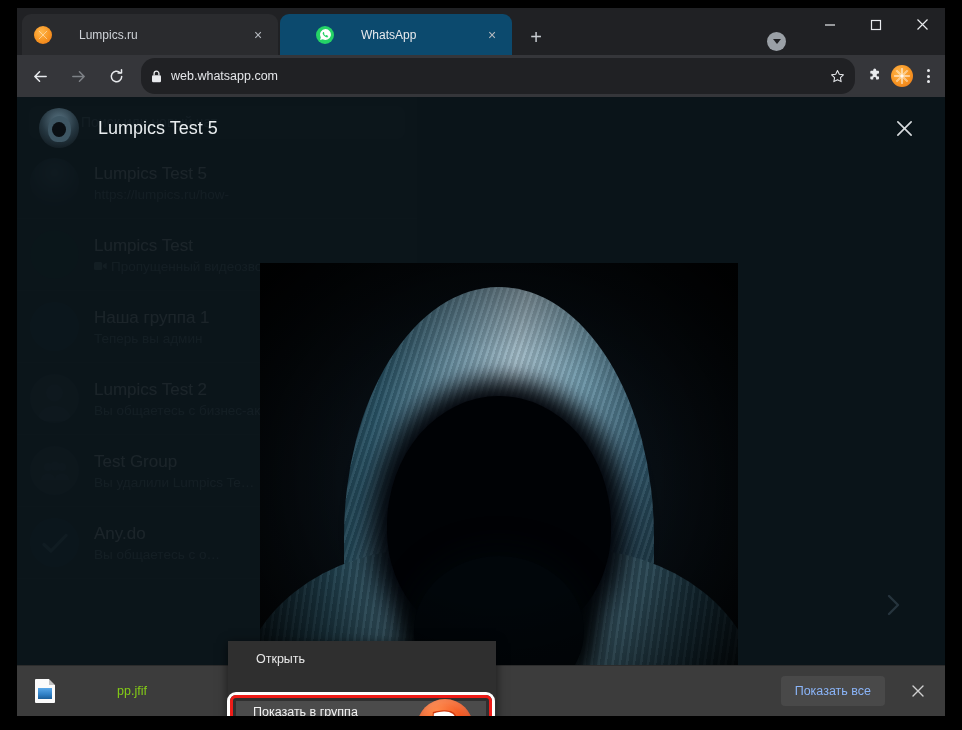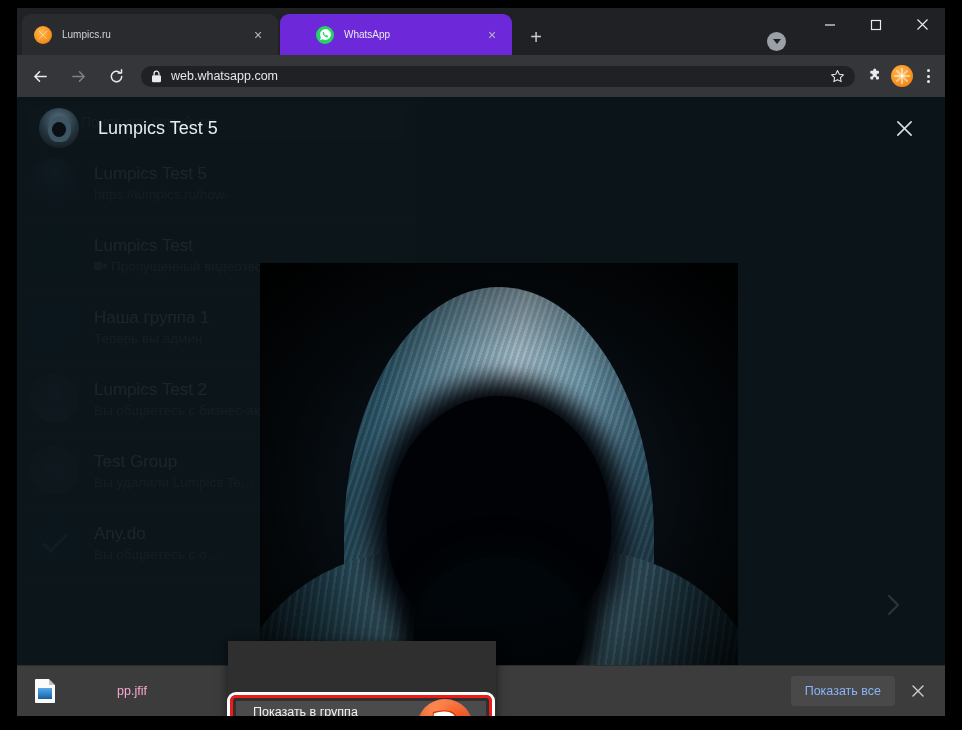--- a/index.html
+++ b/index.html
@@ -26,21 +26,21 @@
     background: #202124;
   }
   .tab {
     position: absolute; top: 6px; height: 41px;
     border-radius: 9px 9px 0 0;
     display: flex; align-items: center;
     padding: 0 8px 0 12px;
     cursor: default;
   }
   #tab-1 { left: 5px; width: 256px; background: #2a2b2e; }
-  #tab-2 { left: 263px; width: 232px; background: #6d28d9; padding-left: 36px; }
+  #tab-2 { left: 263px; width: 232px; background: #0c4a6e; padding-left: 36px; }
   .tab-favicon {
     width: 18px; height: 18px; flex: 0 0 18px;
     border-radius: 50%;
     margin-right: 10px;
     position: relative;
   }
   .fav-orange {
     background: radial-gradient(circle at 40% 35%, #ffb84d 0%, #f79421 55%, #e8751a 100%);
   }
   .fav-orange::after {
@@ -52,23 +52,23 @@
       linear-gradient(90deg, transparent 46%, rgba(255,255,255,.55) 46%, rgba(255,255,255,.55) 54%, transparent 54%),
       linear-gradient(45deg, transparent 46%, rgba(255,255,255,.45) 46%, rgba(255,255,255,.45) 54%, transparent 54%),
       linear-gradient(-45deg, transparent 46%, rgba(255,255,255,.45) 46%, rgba(255,255,255,.45) 54%, transparent 54%);
   }
   .fav-wa {
     background: #25d366;
     display: flex; align-items: center; justify-content: center;
   }
   .tab-title {
     flex: 1 1 auto;
-    font-size: 10px;
+    font-size: 12px;
     color: #e8eaed;
-    white-space: nowrap; overflow: hidden; text-overflow: ellipsis;
+    white-space: nowrap; overflow: hidden; text-overflow: ellipsis; margin-left: 17px;
   }
   #tab-1 .tab-title { color: #cfd3d8; }
   .tab-close {
     flex: 0 0 24px; width: 24px; height: 24px;
     display: flex; align-items: center; justify-content: center;
     color: #b6bac0; font-size: 14px; line-height: 1;
     border-radius: 50%;
   }
   #newtab {
     position: absolute; left: 505px; top: 15px;
@@ -108,21 +108,21 @@
   }
   .tbicon {
     width: 30px; height: 30px; margin-left: 8px;
     display: flex; align-items: center; justify-content: center;
     color: #e8eaed;
     border-radius: 50%;
   }
   #nav-fwd { color: #7e8287; }
   #omnibox {
     flex: 1 1 auto;
-    height: 21px; margin: 0 6px 0 10px;
+    height: 36px; margin: 0 6px 0 10px;
     background: #202124;
     border-radius: 14px;
     display: flex; align-items: center;
     padding: 0 10px;
   }
   #lock-icon { margin-right: 9px; display: flex; }
   #url-text {
     flex: 1 1 auto;
     font-size: 12.5px; color: #e4e6e9;
     white-space: nowrap; overflow: hidden;
@@ -377,24 +377,24 @@
     content: ""; position: absolute; right: 0; top: 0;
     border-width: 0 6px 6px 0;
     border-style: solid;
     border-color: #c4c4c4 #3c3c3c;
   }
   #dl-fileicon .img-glyph {
     position: absolute; left: 3px; bottom: 4px;
     width: 14px; height: 11px;
     background: linear-gradient(180deg, #5aa8e8 0%, #2f7fc4 60%, #1b5e98 100%);
   }
-  #dl-filename { font-size: 12.5px; color: #f9a8d4; white-space: nowrap; }
+  #dl-filename { font-size: 12.5px; color: #84cc16; white-space: nowrap; }
   #shelf-right {
     position: absolute; right: 14px; top: 0; bottom: 0;
-    display: flex; align-items: center; gap: 10px;
+    display: flex; align-items: center; gap: 20px;
   }
   #show-all-btn {
     height: 30px; padding: 0 14px;
     background: #494949; border-radius: 4px;
     display: flex; align-items: center;
     font-size: 12.5px; color: #8ab4f8;
   }
   #shelf-close {
     width: 26px; height: 26px;
     display: flex; align-items: center; justify-content: center;
@@ -647,20 +647,21 @@
       </div>
 
       <div id="viewer-next">
         <svg width="18" height="22" viewBox="0 0 18 22" aria-hidden="true">
             <path d="M5 2 14 11 5 20" fill="none" stroke="#26343d" stroke-width="2.4" stroke-linecap="round" stroke-linejoin="round"></path>
           </svg>
       </div>
     </div>
 
     <div id="ctxmenu">
+      <div class="ctxitem">Открыть</div>
       <div class="ctxitem" style="visibility:hidden">Показать в папке</div>
 
     </div>
     <div id="ctx-highlight">
       <span>Показать в группа</span>
     </div>
 
     <div id="shelf">
       <div id="dl-item">
         <span id="dl-fileicon">

